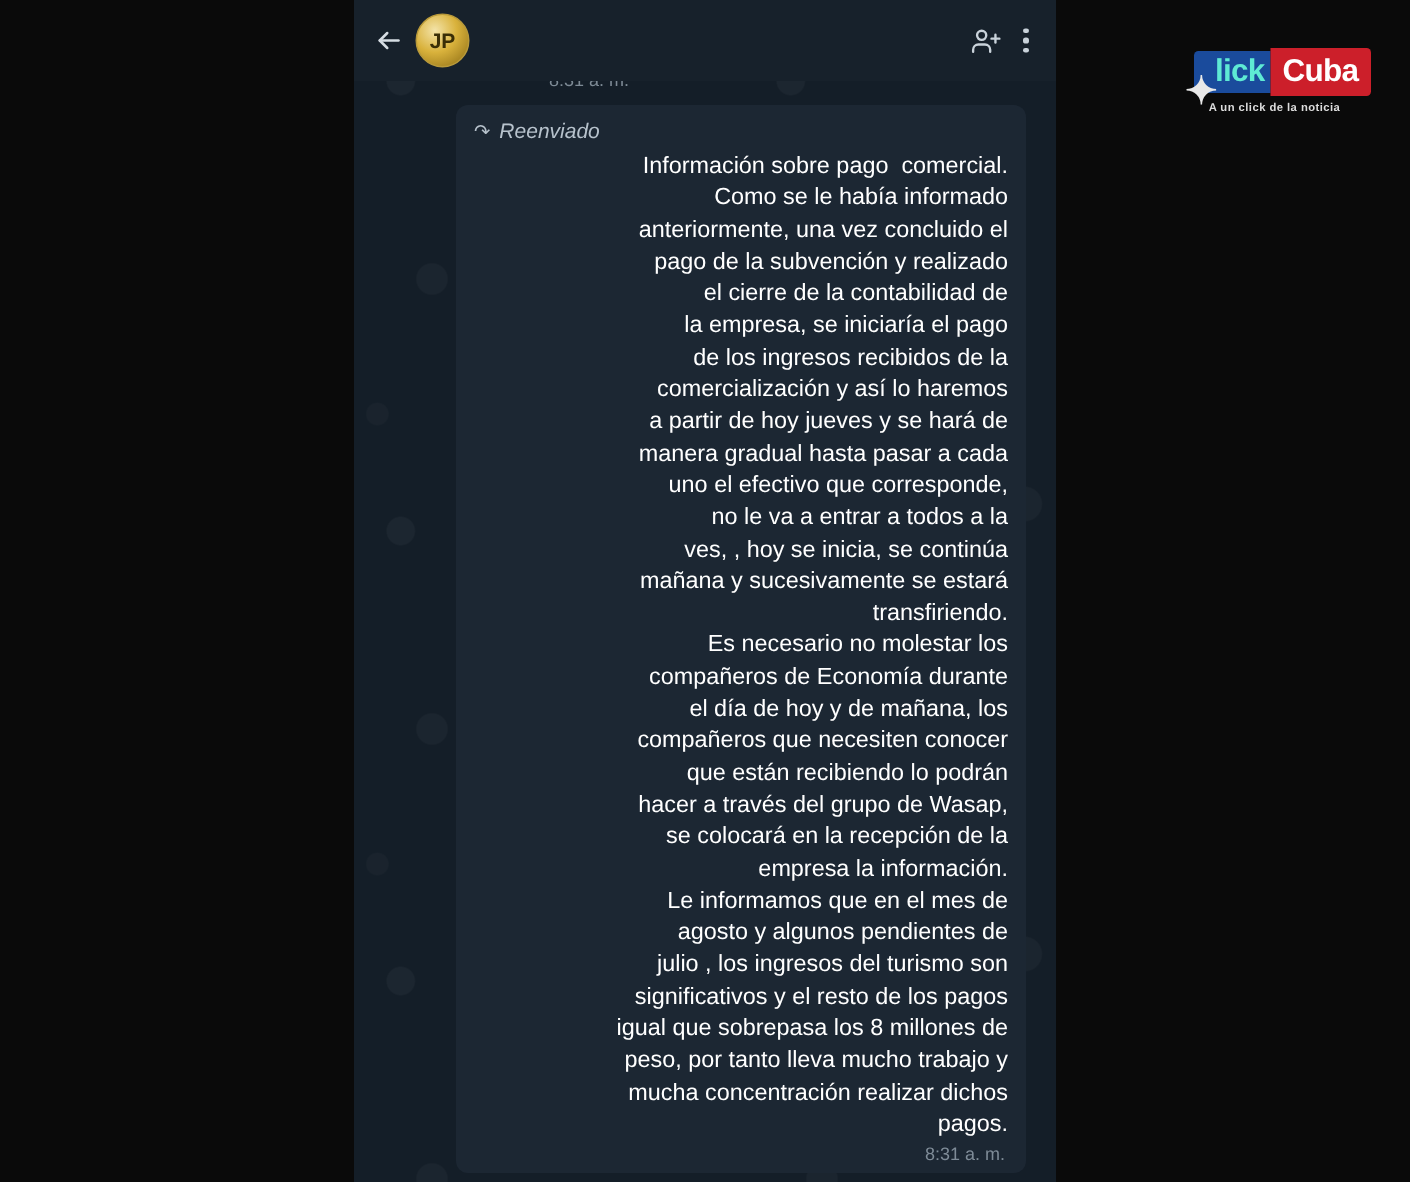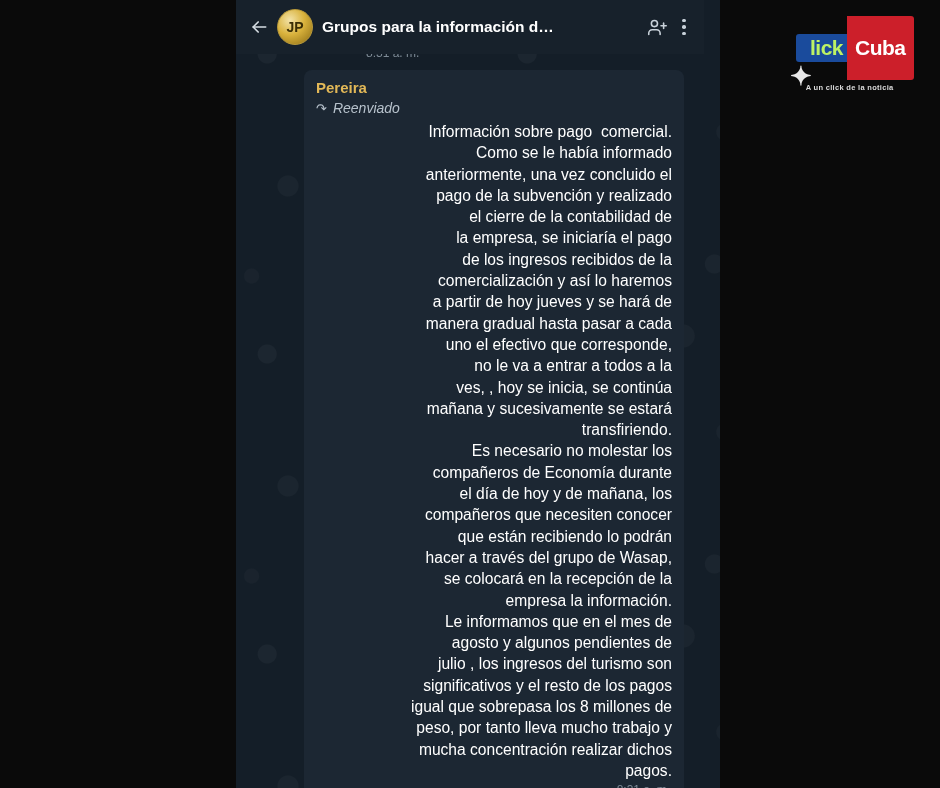--- a/index.html
+++ b/index.html
@@ -21,21 +21,20 @@
   }
   
   .phone {
     position: absolute;
     left: 236px;
     top: 0;
     width: 468px;
     height: 788px;
     background: #0e1621;
     overflow: hidden;
-    padding-left: 16px;
   }
   
   .doodle {
     position: absolute;
     inset: 0;
     background-color: #141e28;
     background-image:
       radial-gradient(circle at 12% 18%, rgba(255,255,255,0.035) 0 9px, transparent 10px),
       radial-gradient(circle at 38% 32%, rgba(255,255,255,0.03) 0 6px, transparent 7px),
       radial-gradient(circle at 72% 12%, rgba(255,255,255,0.03) 0 11px, transparent 12px),
@@ -197,29 +196,29 @@
   }
   .logo-box {
     position: relative;
     display: flex;
     align-items: center;
     font-weight: 800;
     font-size: 21px;
     letter-spacing: -0.5px;
   }
   .logo-click {
-    color: #bef264;
+    color: #5eead4;
     background: #1a4b9c;
     padding: 2px 4px 2px 14px;
     border-radius: 3px 0 0 3px;
   }
   .logo-cuba {
     color: #ffffff;
     background: #cc1f2a;
-    padding: 20px 8px;
+    padding: 4px 8px;
     border-radius: 0 3px 3px 0;
   }
   .logo-star {
     position: absolute;
     left: -6px;
     bottom: -9px;
     color: #e8e8e8;
     font-size: 26px;
     line-height: 1;
   }
@@ -245,41 +244,39 @@
       <div class="back-btn">
         <svg width="20" height="20" viewBox="0 0 24 24" fill="none" stroke="currentColor" stroke-width="2" stroke-linecap="round" stroke-linejoin="round">
           <line x1="20" y1="12" x2="5" y2="12"></line>
           <polyline points="11 18 5 12 11 6"></polyline>
         </svg>
       </div>
       <div class="avatar">
         <span>JP</span>
       </div>
       <div class="title-wrap">
-        <div class="chat-title">Grupos para la información d…</div>
       </div>
       <div class="hdr-icon">
         <svg width="21" height="21" viewBox="0 0 24 24" fill="none" stroke="currentColor" stroke-width="1.8" stroke-linecap="round" stroke-linejoin="round">
           <path d="M15 20v-1.5a4 4 0 0 0-4-4H6a4 4 0 0 0-4 4V20"></path>
           <circle cx="8.5" cy="7.5" r="3.5"></circle>
           <line x1="19" y1="7" x2="19" y2="13"></line>
           <line x1="16" y1="10" x2="22" y2="10"></line>
         </svg>
       </div>
       <div class="dots">
         <i></i>
         <i></i>
         <i></i>
       </div>
     </div>
 
     <div class="prev-time">8:31 a. m.</div>
 
     <div class="bubble">
-      <div class="sender">Pereira</div>
       <div class="forwarded">
         <span class="fwd-arrow">↷</span>
         <span>Reenviado</span>
       </div>
       <div class="msg-text">Información sobre pago  comercial.
 Como se le había informado
 anteriormente, una vez concluido el
 pago de la subvención y realizado
 el cierre de la contabilidad de
 la empresa, se iniciaría el pago

